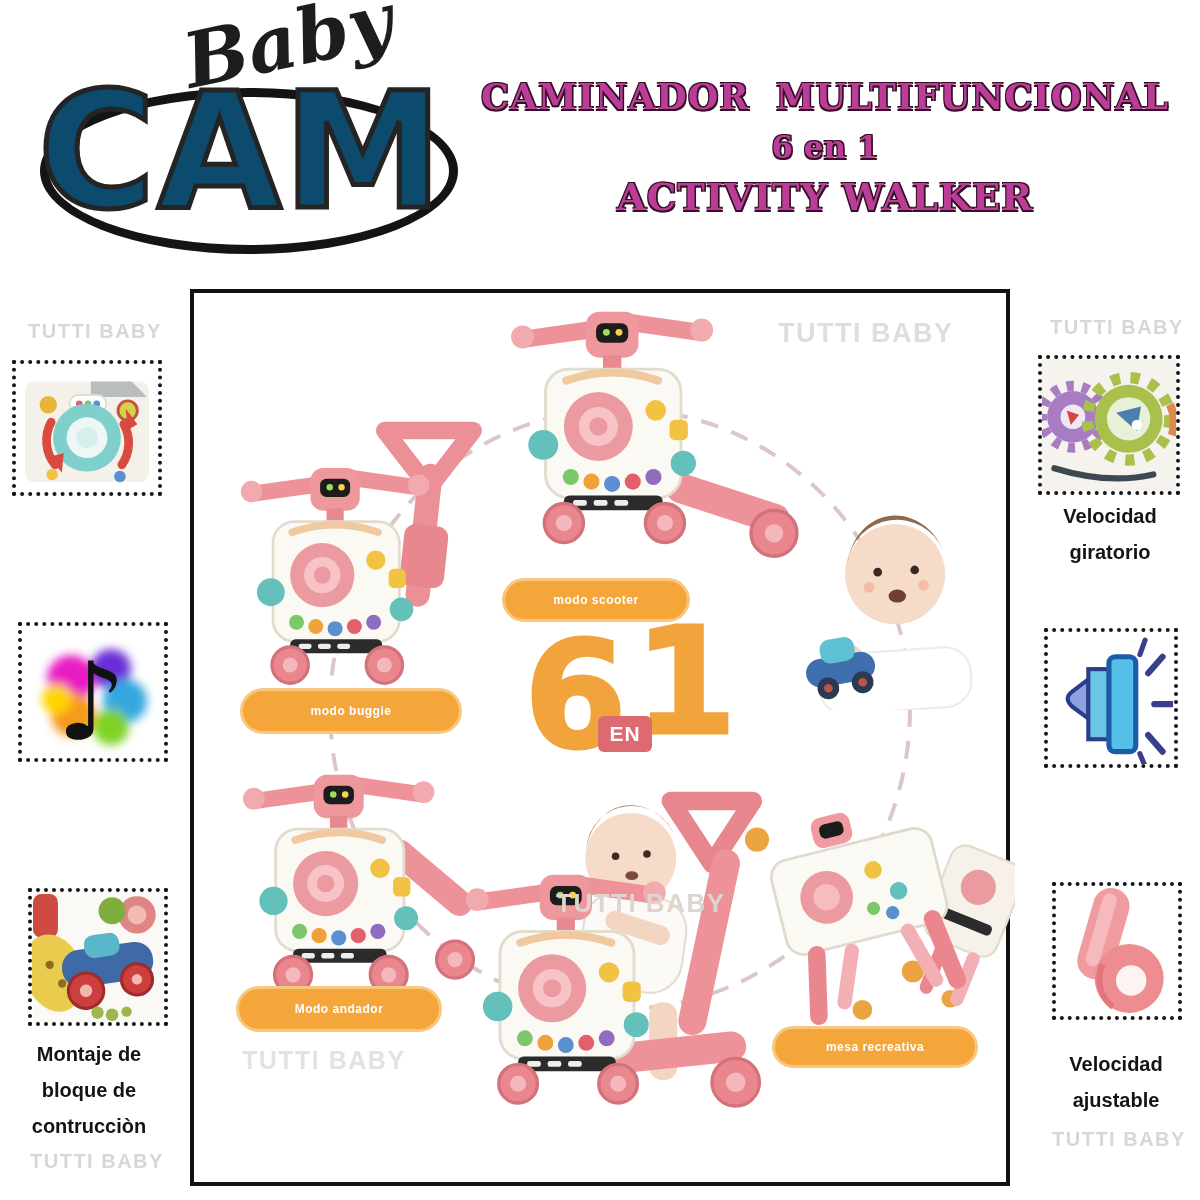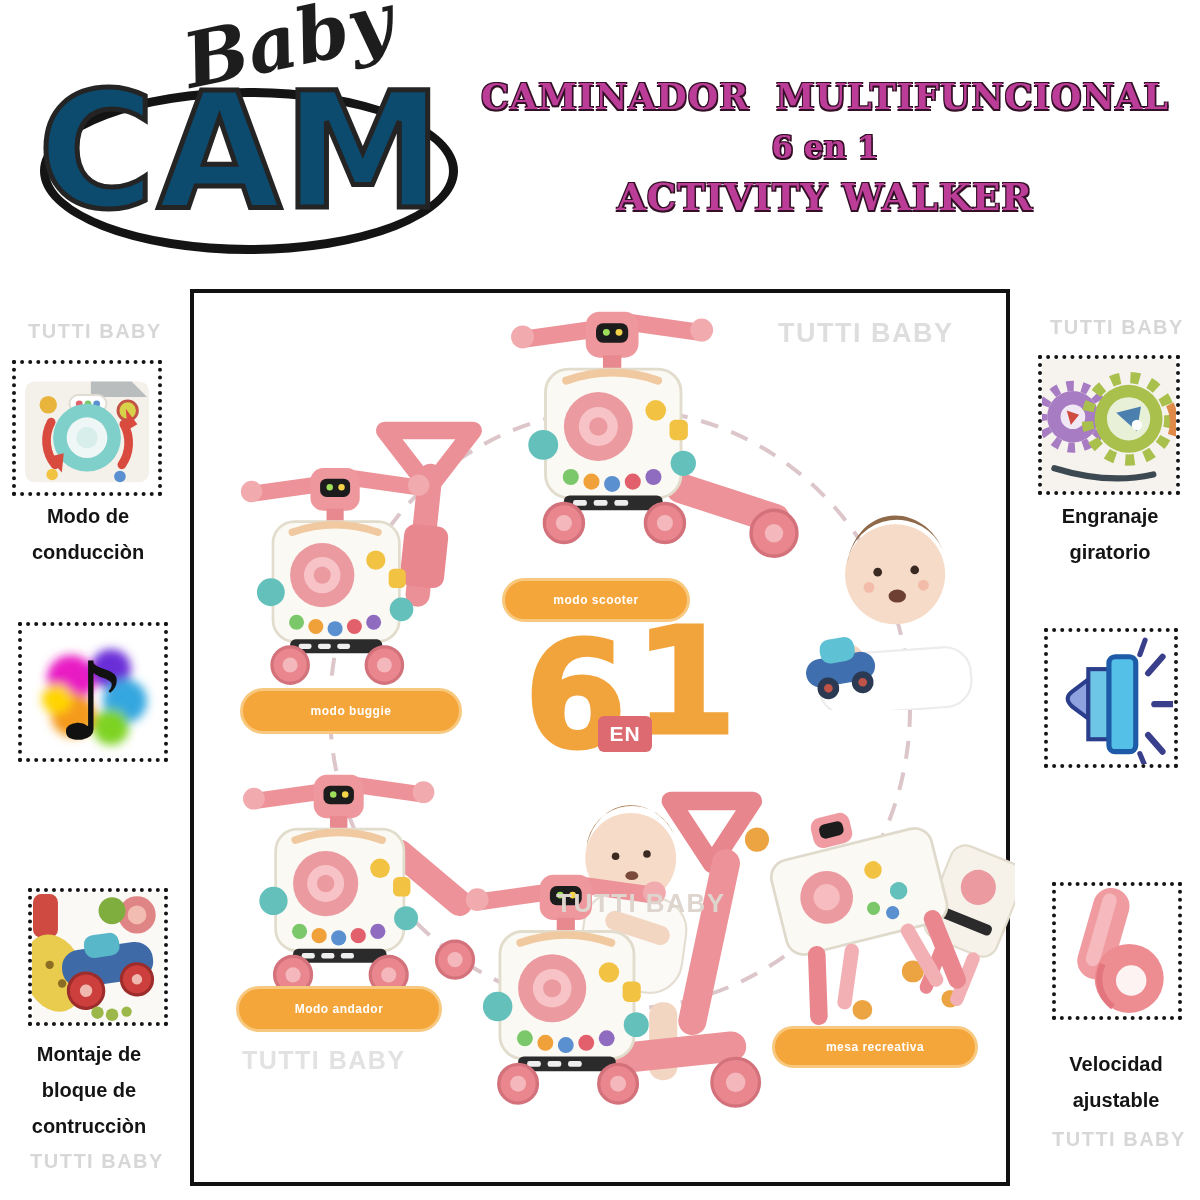--- a/index.html
+++ b/index.html
@@ -141,21 +141,20 @@
       <circle cx="70" cy="74" r="21" fill="#eef7f5"></circle>
       <circle cx="70" cy="74" r="11" fill="#d8eeea"></circle>
       <path d="M33 58 a40 40 0 0 0 4 44" fill="none" stroke="#d94a3f" stroke-width="9" stroke-linecap="round"></path>
       <path d="M30 94 l14 16 l2 -20 z" fill="#d94a3f"></path>
       <path d="M108 60 a40 40 0 0 1 -2 42" fill="none" stroke="#d94a3f" stroke-width="9" stroke-linecap="round"></path>
       <path d="M112 66 l-2 -22 l12 16 z" fill="#d94a3f"></path>
       <circle cx="34" cy="112" r="6" fill="#f2c243"></circle>
       <circle cx="104" cy="114" r="6" fill="#5a8fd0"></circle>
     </svg>
   </div>
-  <div class="flabel" style="left:8px;top:498px;width:160px;">Modo de conducciòn</div>
 
   <div class="fbox" style="left:18px;top:622px;width:150px;height:140px;">
     <svg viewBox="0 0 140 130" width="140" height="130">
       <defs>
           <filter id="blur1" x="-40%" y="-40%" width="180%" height="180%">
             <feGaussianBlur stdDeviation="5"></feGaussianBlur>
           </filter>
         </defs>
       <g filter="url(#blur1)">
         <circle cx="48" cy="52" r="24" fill="#e91ec4"></circle>
@@ -203,21 +202,21 @@
       <path d="M24 50 l12 4 l-8 10 z" fill="#cf4b42"></path>
       <circle cx="84" cy="58" r="40" fill="none" stroke="#a9c04d" stroke-width="11" stroke-dasharray="9 10"></circle>
       <circle cx="84" cy="58" r="33" fill="#a9c04d"></circle>
       <circle cx="84" cy="58" r="21" fill="#e8f0d8"></circle>
       <path d="M72 52 l24 -6 l-4 24 z" fill="#4a7fae"></path>
       <circle cx="92" cy="64" r="5" fill="#fff"></circle>
       <path d="M124 44 a40 40 0 0 1 2 30" fill="none" stroke="#e08a4a" stroke-width="8"></path>
       <path d="M12 106 q52 16 96 6" fill="none" stroke="#3c4952" stroke-width="6" stroke-linecap="round"></path>
     </svg>
   </div>
-  <div class="flabel" style="left:1030px;top:498px;width:160px;">Engranaje giratorio</div>
+  <div class="flabel" style="left:1030px;top:498px;width:160px;">Velocidad giratorio</div>
 
   <div class="fbox" style="left:1044px;top:628px;width:134px;height:140px;">
     <svg viewBox="0 0 120 128" width="124" height="132">
       <path d="M22 58 q-8 6 0 14 l16 12 v-38 z" fill="#8fa2e0" stroke="#2b3e8c" stroke-width="4" stroke-linejoin="round"></path>
       <rect x="38" y="36" width="20" height="68" fill="#6ec6e6" stroke="#2b3e8c" stroke-width="4"></rect>
       <rect x="58" y="24" width="26" height="92" rx="6" fill="#54c0e8" stroke="#1d5ba8" stroke-width="5"></rect>
       <line x1="96" y1="40" x2="110" y2="24" stroke="#3a3f8c" stroke-width="6" stroke-linecap="round"></line>
       <line x1="102" y1="70" x2="120" y2="70" stroke="#3a3f8c" stroke-width="6" stroke-linecap="round"></line>
       <line x1="96" y1="100" x2="110" y2="116" stroke="#3a3f8c" stroke-width="6" stroke-linecap="round"></line>
       <line x1="88" y1="22" x2="93" y2="8" stroke="#3a3f8c" stroke-width="5" stroke-linecap="round"></line>

